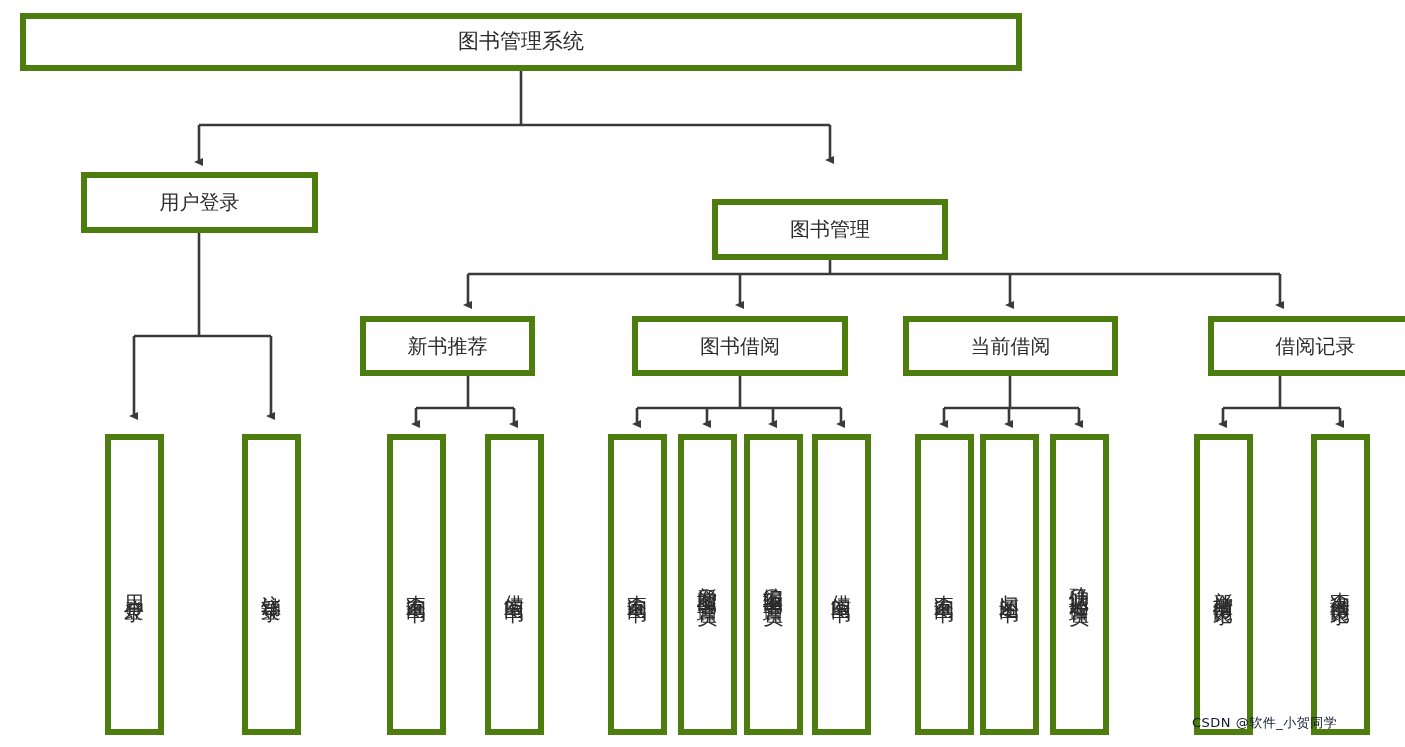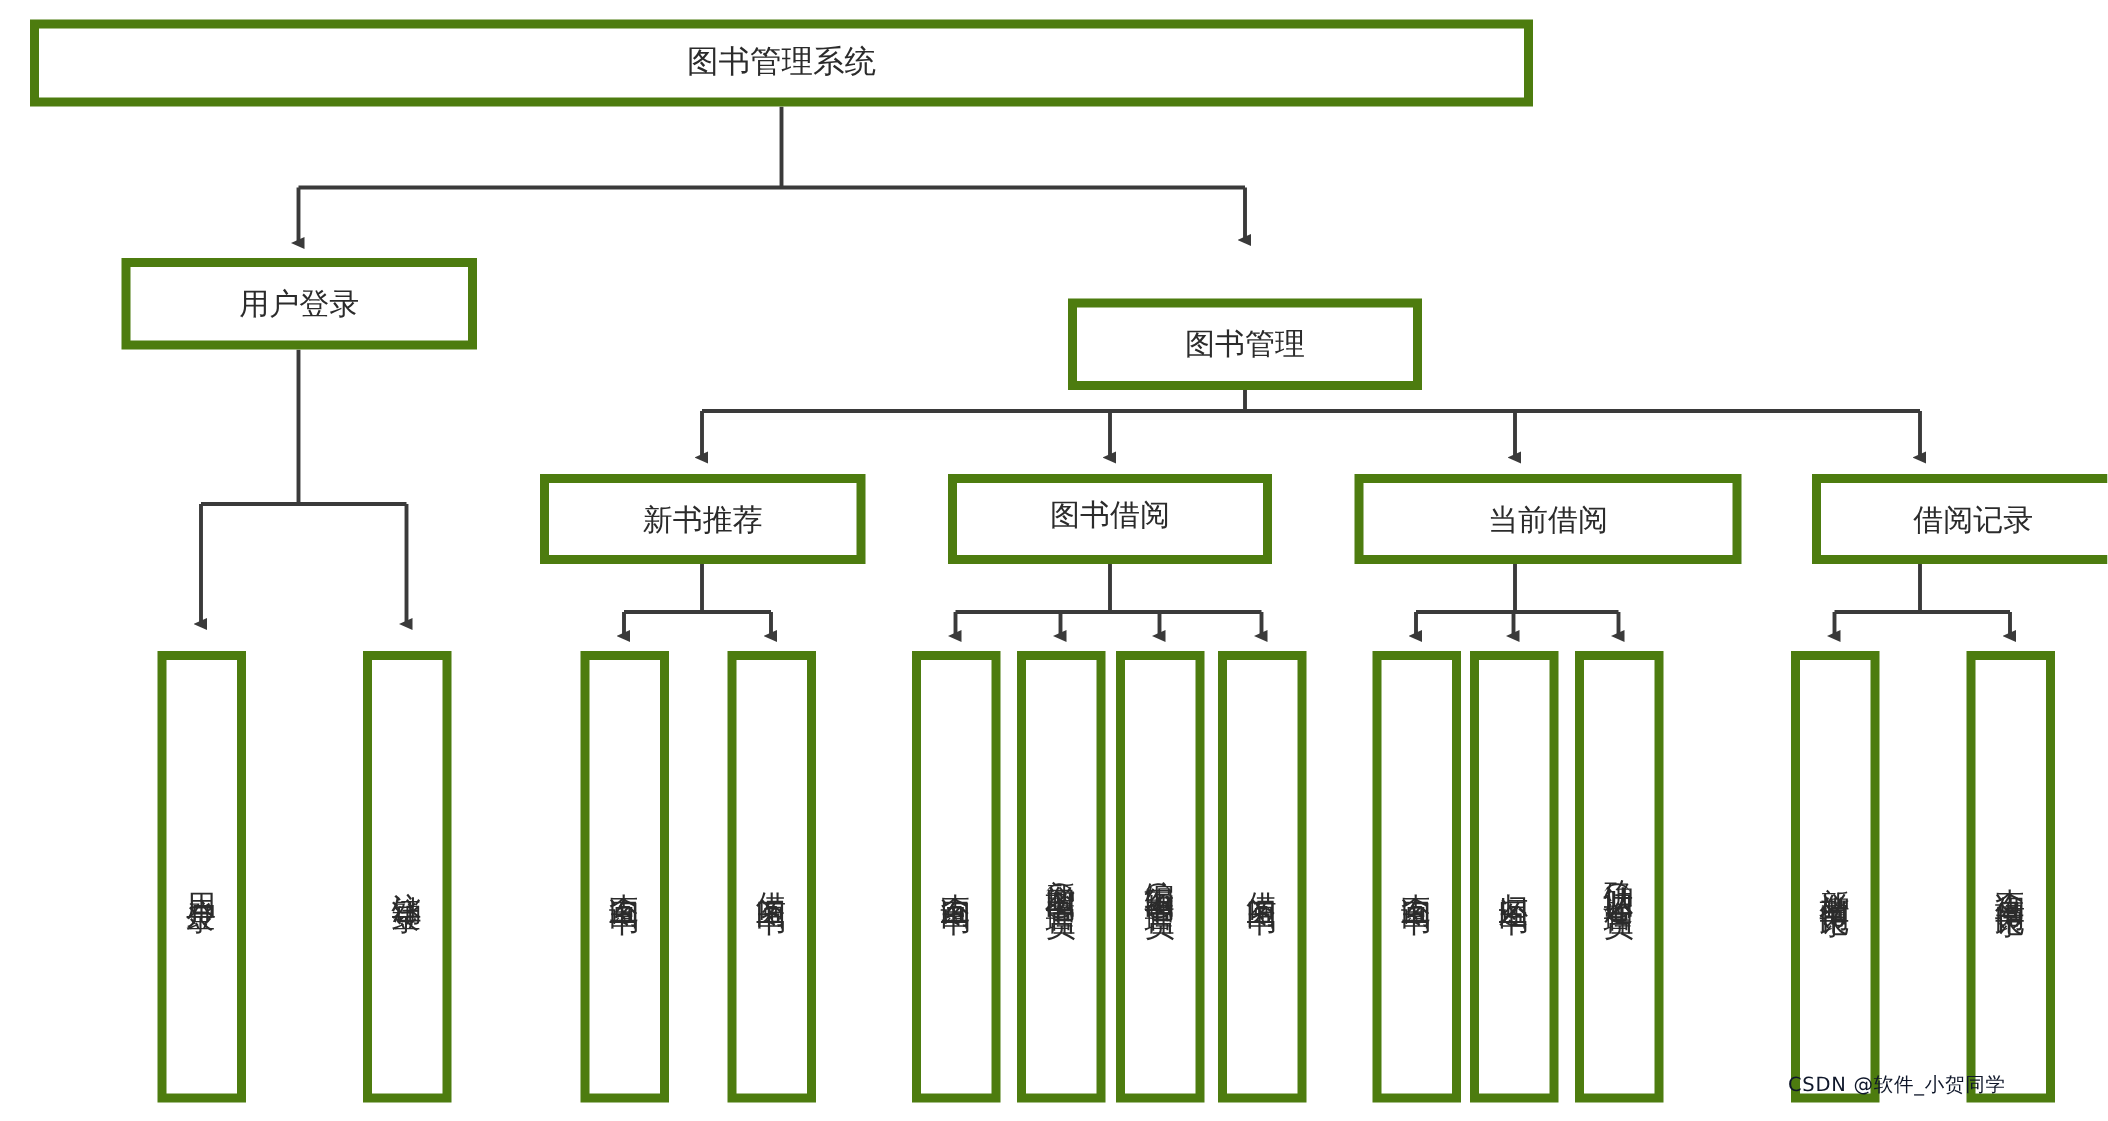--- a/index.html
+++ b/index.html
@@ -115,27 +115,27 @@
     <span class="label">图书管理系统</span>
   </div>
 
   <div class="node level2" style="left:81px; top:172px; width:237px; height:61px;">
     <span class="label">用户登录</span>
   </div>
   <div class="node level2" style="left:712px; top:172px; width:236px; height:61px;margin-top:27px;">
     <span class="label">图书管理</span>
   </div>
 
-  <div class="node level3" style="left:360px; top:316px; width:217px; height:60px;">
+  <div class="node level3" style="left:360px; top:316px; width:175px; height:60px;">
     <span class="label">新书推荐</span>
   </div>
-  <div class="node level3" style="left:632px; top:316px; width:216px; height:60px;font-family:Liberation Mono, monospace;">
+  <div class="node level3" style="left:632px; top:316px; width:216px; height:60px;">
     <span class="label">图书借阅</span>
   </div>
-  <div class="node level3" style="left:903px; top:316px; width:258px; height:60px;">
+  <div class="node level3" style="left:903px; top:316px; width:215px; height:60px;">
     <span class="label">当前借阅</span>
   </div>
   <div class="node level3" style="left:1208px; top:316px; width:215px; height:60px;">
     <span class="label">借阅记录</span>
   </div>
 
   <div class="node leaf" style="left:105px; top:434px; width:59px; height:301px;">
     <span class="label">用户登录</span>
   </div>
   <div class="node leaf" style="left:242px; top:434px; width:59px; height:301px;">

